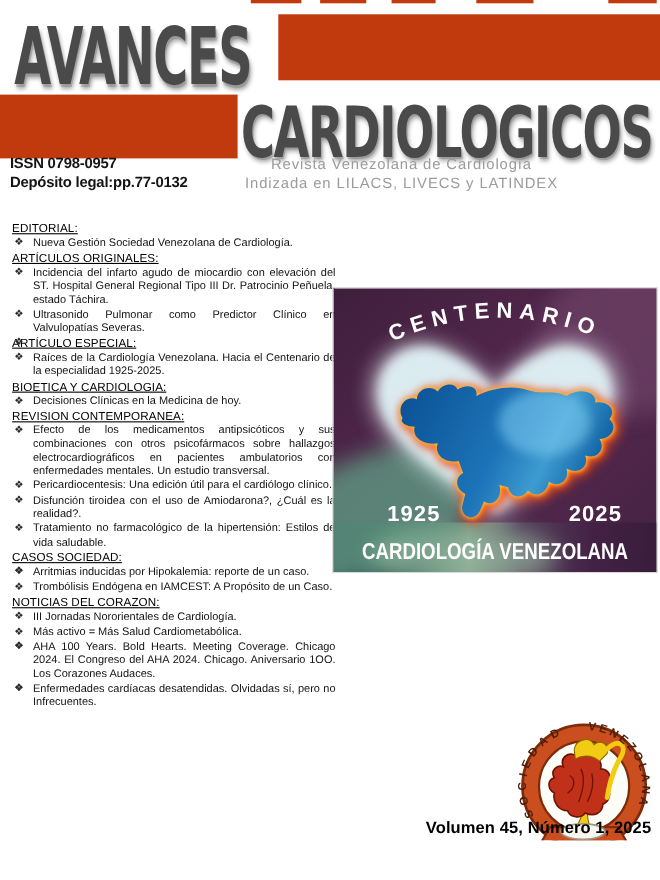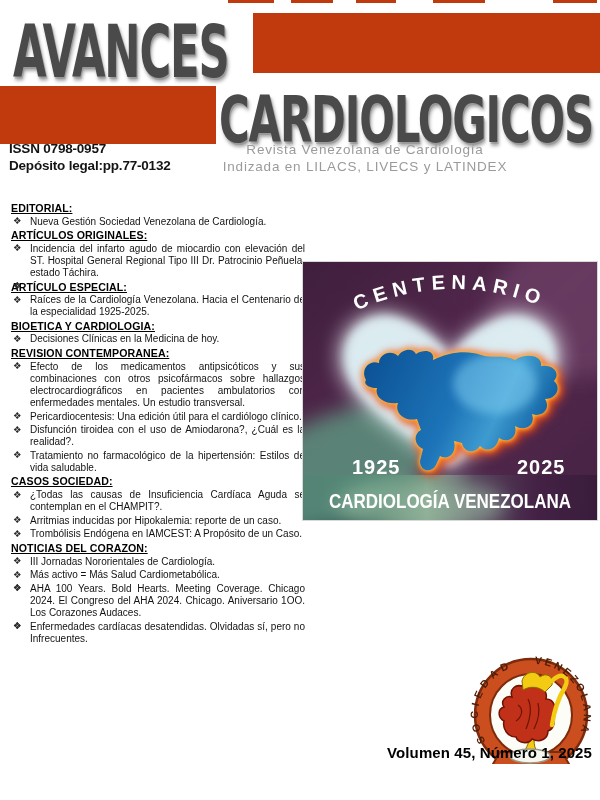--- a/index.html
+++ b/index.html
@@ -22,21 +22,21 @@
   .t2 { left:219px; top:88px; font-size:70px; transform:scale(.60,.92); }
 
   .issn-block { position:absolute; left:9px; top:140px; font-size:13.5px; font-weight:600;
                 color:#141414; line-height:17px; letter-spacing:-.2px; }
   .subtitle { position:absolute; left:215px; top:142px; width:300px; text-align:center;
               color:#9b9b9b; font-size:13.5px; line-height:16.5px; letter-spacing:.8px; }
 
   
   .toc { position:absolute; left:9px; top:201px; width:298px; color:#121212;
          font-size:10px; line-height:12.1px; }
-  .sec-h { font-weight:bold; text-decoration:underline; letter-spacing:.1px;
+  .sec-h { font-weight:normal; text-decoration:underline; letter-spacing:.1px;
            font-size:10.6px; margin:1px 0 1.5px 2px; color:#000; }
   .ti { position:relative; padding-left:21px; padding-right:2px; text-align:justify;
         margin-bottom:1.5px; }
   .ti .b { position:absolute; left:4px; top:-.5px; font-size:9.5px; color:#2a2a2a; }
 
   
   .poster { position:absolute; left:303px; top:262px; width:294px; height:258px;
             outline:1px solid #d9d9d9; }
   
   .logo { position:absolute; left:466px; top:649px; width:132px; height:146px; }
@@ -71,37 +71,37 @@
     <div>Revista Venezolana de Cardiología</div>
     <div>Indizada en LILACS, LIVECS y LATINDEX</div>
   </div>
 
   <div class="toc">
     <div class="sec-h">EDITORIAL:</div>
     <div class="ti"><span class="b">❖</span><span>Nueva Gestión Sociedad Venezolana de Cardiología.</span></div>
 
     <div class="sec-h">ARTÍCULOS ORIGINALES:</div>
     <div class="ti"><span class="b">❖</span><span>Incidencia del infarto agudo de miocardio con elevación del ST. Hospital General Regional Tipo III Dr. Patrocinio Peñuela, estado Táchira.</span></div>
-    <div class="ti"><span class="b">❖</span></div>
+    <div class="ti"><span class="b">❖</span><span>Ultrasonido Pulmonar como Predictor Clínico en Valvulopatías Severas.</span></div>
     <div class="ti"><span class="b">❖</span></div>
 
     <div class="sec-h">ARTÍCULO ESPECIAL:</div>
     <div class="ti"><span class="b">❖</span><span>Raíces de la Cardiología Venezolana.  Hacia el Centenario de la especialidad 1925-2025.</span></div>
 
     <div class="sec-h">BIOETICA Y CARDIOLOGIA:</div>
     <div class="ti"><span class="b">❖</span><span>Decisiones Clínicas en la Medicina de hoy.</span></div>
 
     <div class="sec-h">REVISION CONTEMPORANEA:</div>
     <div class="ti"><span class="b">❖</span><span>Efecto de los medicamentos antipsicóticos y sus combinaciones con otros psicofármacos sobre hallazgos electrocardiográficos en pacientes ambulatorios con enfermedades mentales. Un estudio transversal.</span></div>
     <div class="ti"><span class="b">❖</span><span>Pericardiocentesis: Una edición útil para el cardiólogo clínico.</span></div>
     <div class="ti"><span class="b">❖</span><span>Disfunción tiroidea con el uso de Amiodarona?, ¿Cuál es la realidad?.</span></div>
     <div class="ti"><span class="b">❖</span><span>Tratamiento no farmacológico de la hipertensión: Estilos de vida saludable.</span></div>
 
     <div class="sec-h">CASOS SOCIEDAD:</div>
-    <div class="ti"><span class="b">❖</span><span>¿Todas las causas de Insuficiencia Cardíaca Aguda se contemplan en el CHAMPIT?.</span></div>
+    <div class="ti"><span class="b">❖</span></div>
     <div class="ti"><span class="b">❖</span><span>Arritmias inducidas por Hipokalemia: reporte de un caso.</span></div>
     <div class="ti"><span class="b">❖</span><span>Trombólisis Endógena en IAMCEST: A Propósito de un Caso.</span></div>
 
     <div class="sec-h">NOTICIAS DEL CORAZON:</div>
     <div class="ti"><span class="b">❖</span><span>III Jornadas Nororientales de Cardiología.</span></div>
     <div class="ti"><span class="b">❖</span><span>Más activo = Más Salud Cardiometabólica.</span></div>
     <div class="ti"><span class="b">❖</span></div>
     <div class="ti"><span class="b">❖</span><span>AHA 100 Years. Bold Hearts. Meeting Coverage. Chicago 2024.  El Congreso del AHA 2024. Chicago. Aniversario 1OO. Los Corazones Audaces.</span></div>
     <div class="ti"><span class="b">❖</span></div>
     <div class="ti"><span class="b">❖</span><span>Enfermedades cardíacas desatendidas. Olvidadas sí, pero no Infrecuentes.</span></div>

